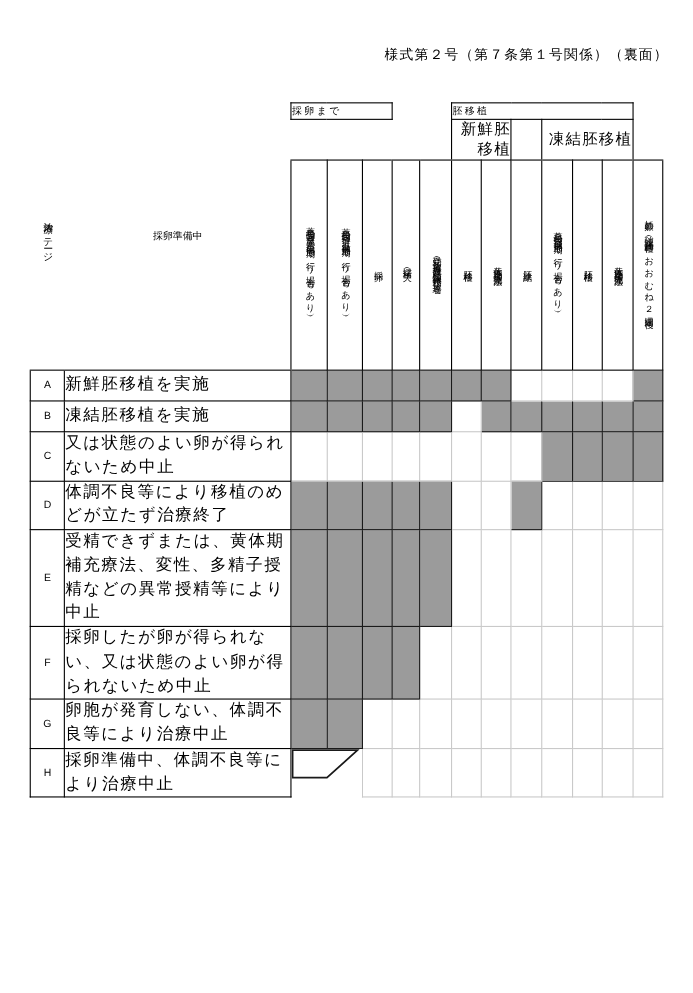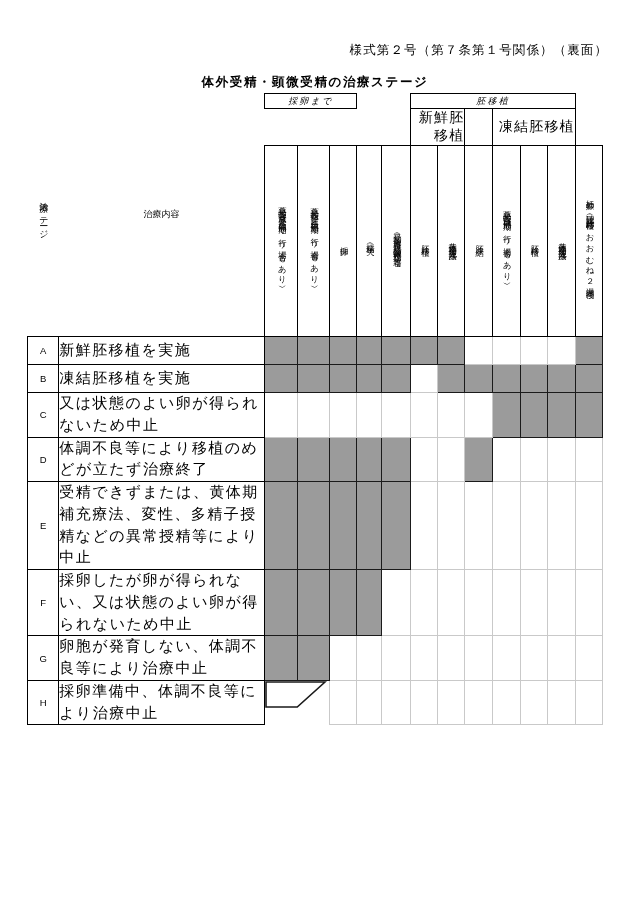--- a/index.html
+++ b/index.html
@@ -77,25 +77,24 @@
   }
   .vcell {
     height: 190px;
     text-align: center;
     vertical-align: top;
     padding-top: 3px;
   }
   .vcell .vtext { font-size: 8.3px; }
 
   .hgroup {
-    text-align: center;
+    text-align: left;
     font-size: 9px;
     letter-spacing: 2.2px;
     height: 14px;
-    font-style: italic;
   }
   .hgroup2 {
     text-align: right;
     font-size: 14px;
     letter-spacing: 1.2px;
     height: 13px;
   }
   .blank-top { border-top: none !important; border-left: none !important; border-right: none !important; }
 
   td.stage-id {
@@ -130,21 +129,20 @@
   }
   .diag svg { display: block; position: absolute; left: 0; top: 0; }
 </style>
 </head>
 <body>
 
 <div class="page">
 
   <div class="form-no">様式第２号（第７条第１号関係）（裏面）</div>
 
-  <div class="chart-title">体外受精・顕微受精の治療ステージ</div>
 
   <div class="tbl-wrap">
     <table class="stage">
       <colgroup>
         <col style="width:30px">
         <col style="width:198px">
         <col style="width:31px">
           <col style="width:31px">
           <col style="width:26px">
         <col style="width:24px">
@@ -157,21 +155,21 @@
           <col style="width:27px">
           <col style="width:26px">
       </colgroup>
 
       <tbody>
           <tr>
         <th class="blank-top outer-t" rowspan="3">
           <span class="vtext">治療ステージ</span>
         </th>
         <th class="blank-top outer-t" rowspan="3">
-          <span>治療内容</span>
+          <span>採卵準備中</span>
         </th>
         <th class="hgroup outer-t" colspan="3">
           <span>採卵まで</span>
         </th>
         <th class="blank-top" rowspan="2"></th>
         <th class="blank-top" rowspan="2"></th>
         <th class="hgroup outer-t" colspan="6">
           <span>胚移植</span>
         </th>
         <th class="blank-top outer-t outer-r" rowspan="2"></th>

